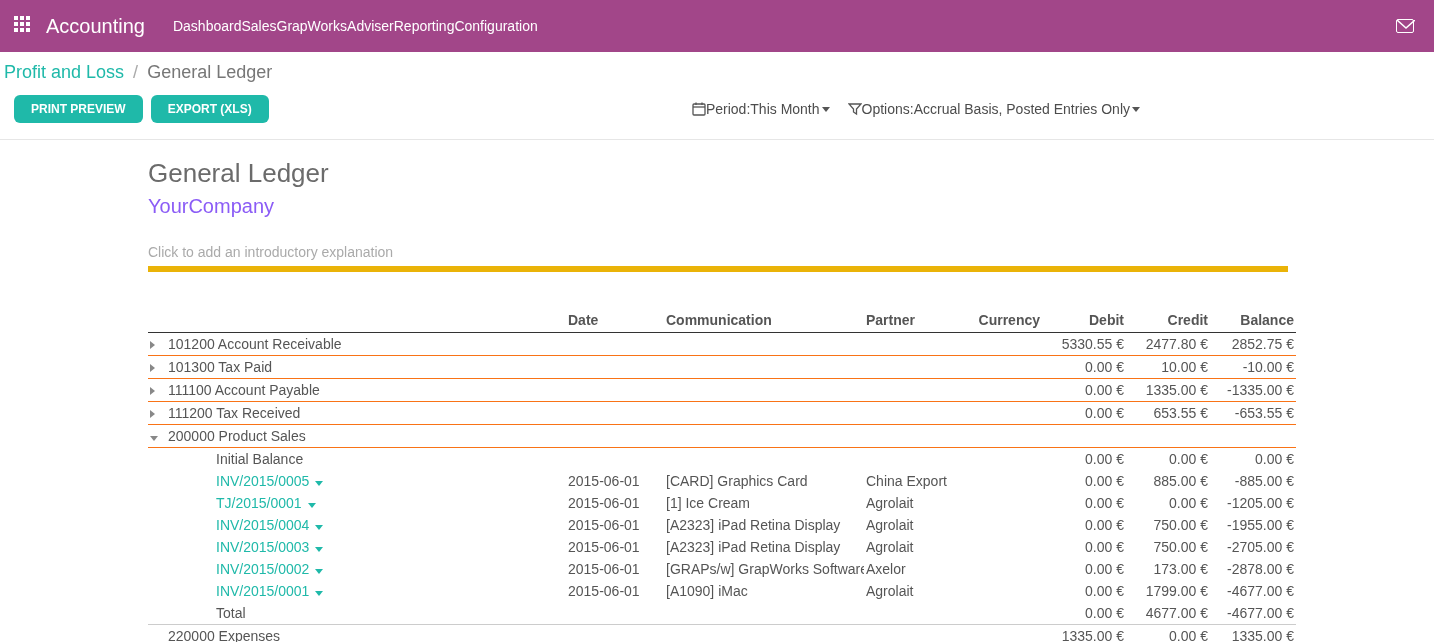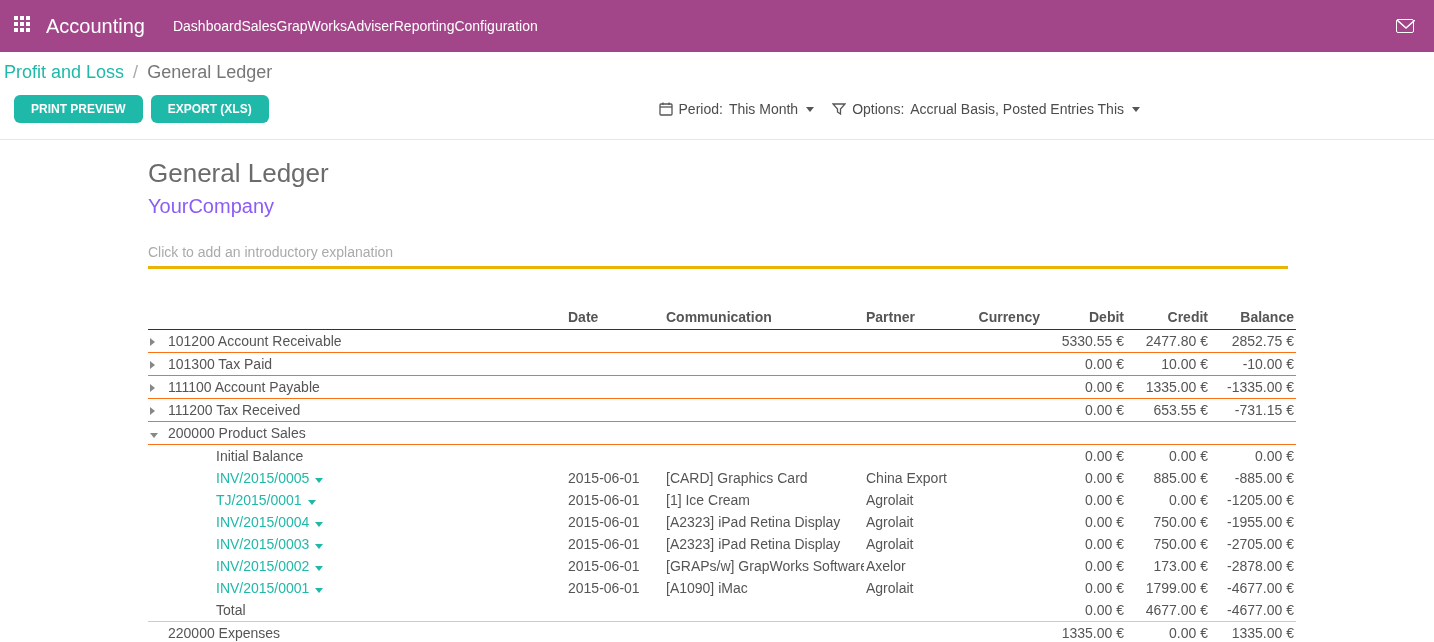--- a/index.html
+++ b/index.html
@@ -53,41 +53,41 @@
   .btn {
     background: #1fb9a9; color: #fff; border: none;
     padding: 7px 17px; font-size: 12px; font-weight: 700;
     cursor: pointer; border-radius: 6px;
   }
   .filters {
     margin-left: auto; display: flex; align-items: center; gap: 18px;
     color: #4c4c4c; font-size: 14px;
     padding-right: 280px;
   }
-  .filter-group { display:flex; align-items:center; gap:6px; cursor:pointer; }
+  .filter-group { display:flex; align-items:center; cursor:pointer; }
   .caret-down {
     display:inline-block; width:0; height:0;
     border-left:4px solid transparent; border-right:4px solid transparent;
     border-top:5px solid #555; margin-left:2px;
   }
   .icon-cal, .icon-filter { display:inline-flex; }
 
   hr.sep-line { border:none; border-top:1px solid #e6e6e6; margin-top:4px; }
 
   
   .content {
     width: 1140px;
     margin: 18px 0 0 148px;
   }
   .report-title { font-size: 26px; color: #6b6b6b; font-weight: 400; }
   .company-name { font-size: 20px; color: #8b5cf6; font-weight: 400; margin-top: 6px; }
   .intro {
     margin-top: 26px;
     color: #aaa; font-size: 14px;
-    border-bottom: 3px solid #eab308;
+    border-bottom: 6px solid #eab308;
     padding-bottom: 6px;
   }
 
   
   table.ledger {
     width: 100%;
     border-collapse: collapse;
     margin-top: 36px;
     table-layout: fixed;
     font-size: 14px;
@@ -191,21 +191,21 @@
       <span>This Month</span>
       <span class="caret-down"></span>
     </div>
     <div class="filter-group">
       <span class="icon-filter">
         <svg width="14" height="14" viewBox="0 0 14 14">
             <polygon points="1,2 13,2 8.5,7 8.5,12 5.5,10 5.5,7" fill="none" stroke="#555" stroke-width="1.3"></polygon>
           </svg>
       </span>
       <span>Options:</span>
-      <span>Accrual Basis, Posted Entries This</span>
+      <span>Accrual Basis, Posted Entries Only</span>
       <span class="caret-down"></span>
     </div>
   </div>
 </div>
 <hr class="sep-line">
 
 <div class="content">
   <h1 class="report-title">General Ledger</h1>
   <div class="company-name">YourCompany</div>
   <div class="intro">Click to add an introductory explanation</div>
@@ -271,21 +271,21 @@
         </tr>
         <tr class="summary-row">
           <td><span class="caret-right"></span></td>
           <td>111200 Tax Received</td>
           <td></td>
           <td></td>
           <td></td>
           <td class="num"></td>
           <td class="num">0.00 €</td>
           <td class="num">653.55 €</td>
-          <td class="num">-731.15 €</td>
+          <td class="num">-653.55 €</td>
         </tr>
         <tr class="summary-row">
           <td><span class="caret-open"></span></td>
           <td>200000 Product Sales</td>
           <td></td>
           <td></td>
           <td></td>
           <td class="num"></td>
           <td class="num"></td>
           <td class="num"></td>

